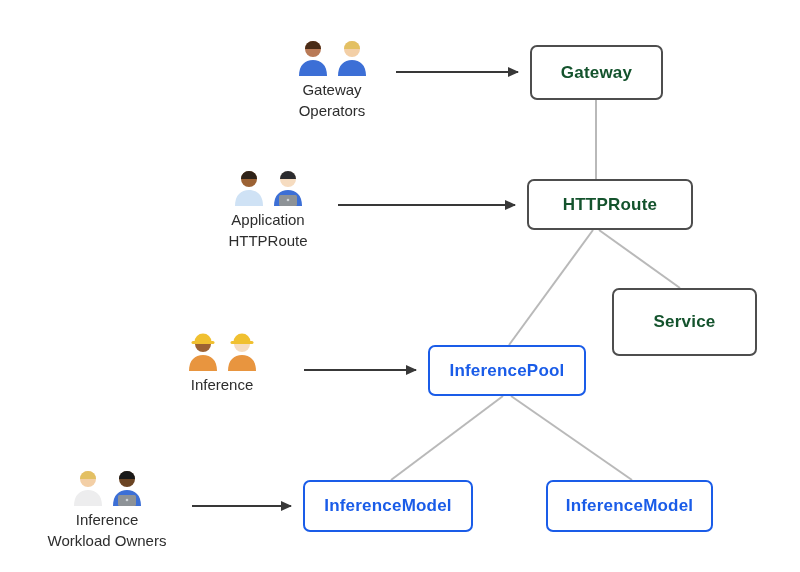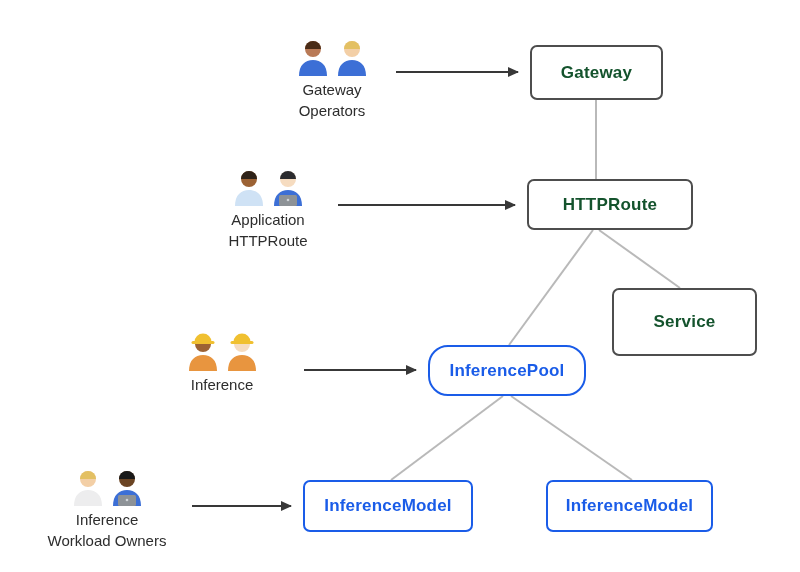--- a/index.html
+++ b/index.html
@@ -60,21 +60,21 @@
   </div>
 
   <div class="node standard" style="left:527px;top:179px;width:166px;height:51px;">
     <span>HTTPRoute</span>
   </div>
 
   <div class="node standard" style="left:612px;top:288px;width:145px;height:68px;">
     <span>Service</span>
   </div>
 
-  <div class="node extension" style="left:428px;top:345px;width:158px;height:51px;border-radius:20px;">
+  <div class="node extension" style="left:428px;top:345px;width:158px;height:51px;">
     <span>InferencePool</span>
   </div>
 
   <div class="node extension" style="left:303px;top:480px;width:170px;height:52px;">
     <span>InferenceModel</span>
   </div>
 
   <div class="node extension" style="left:546px;top:480px;width:167px;height:52px;">
     <span>InferenceModel</span>
   </div>

